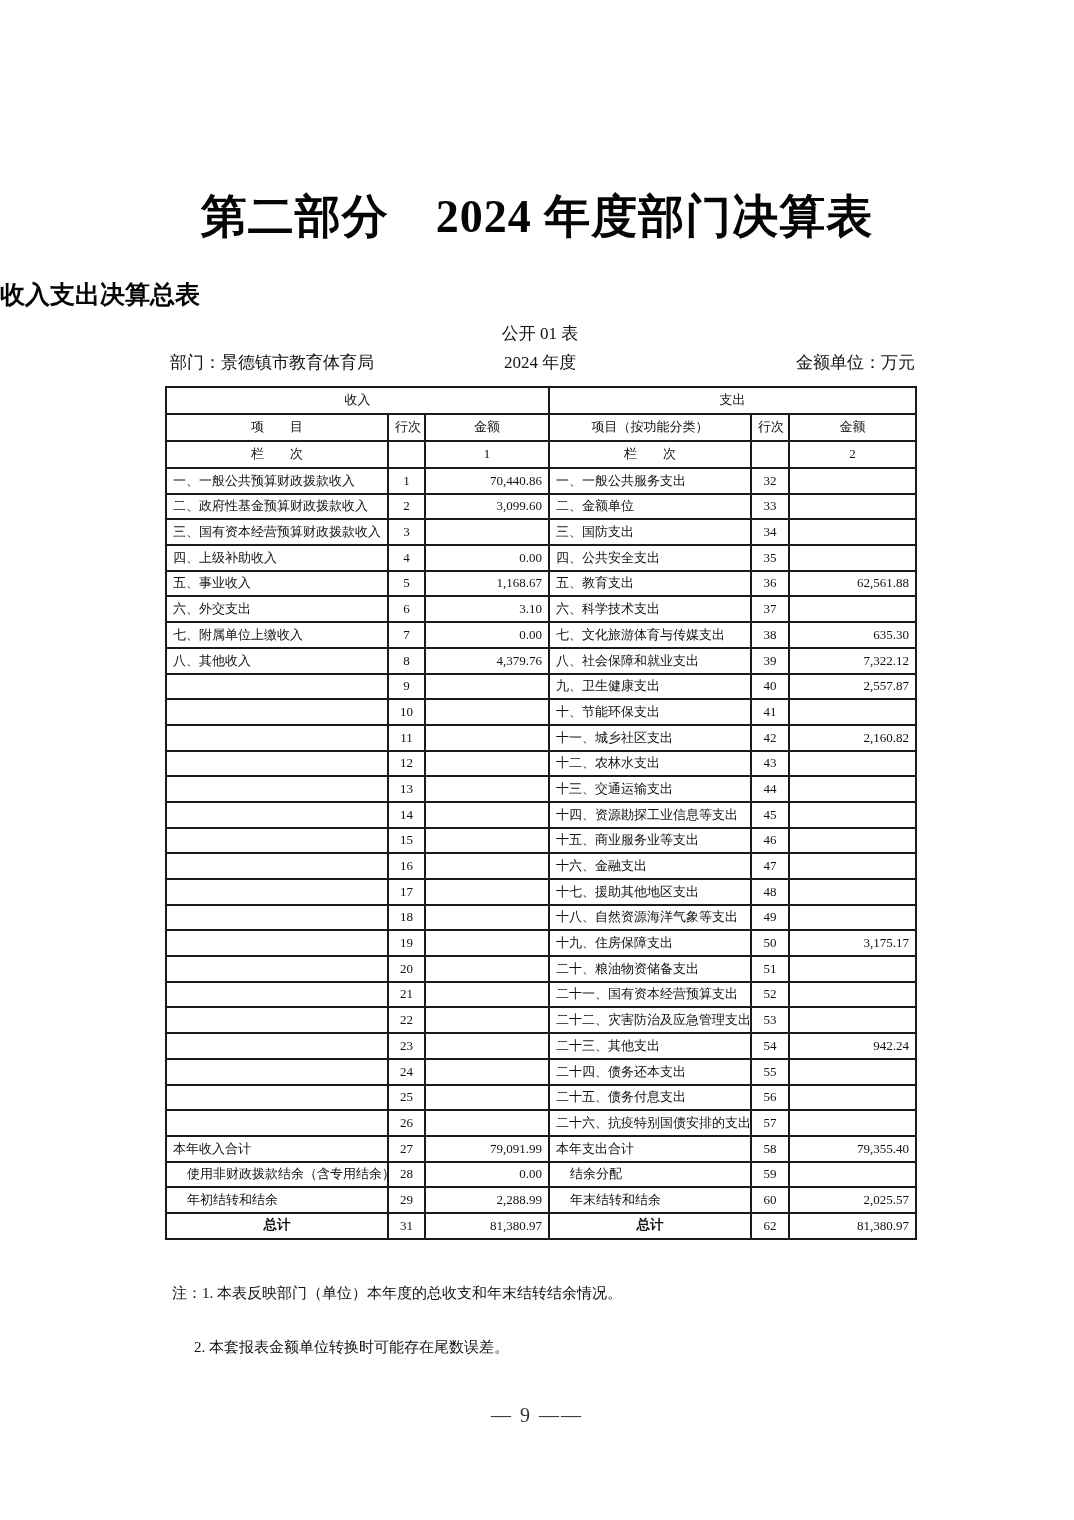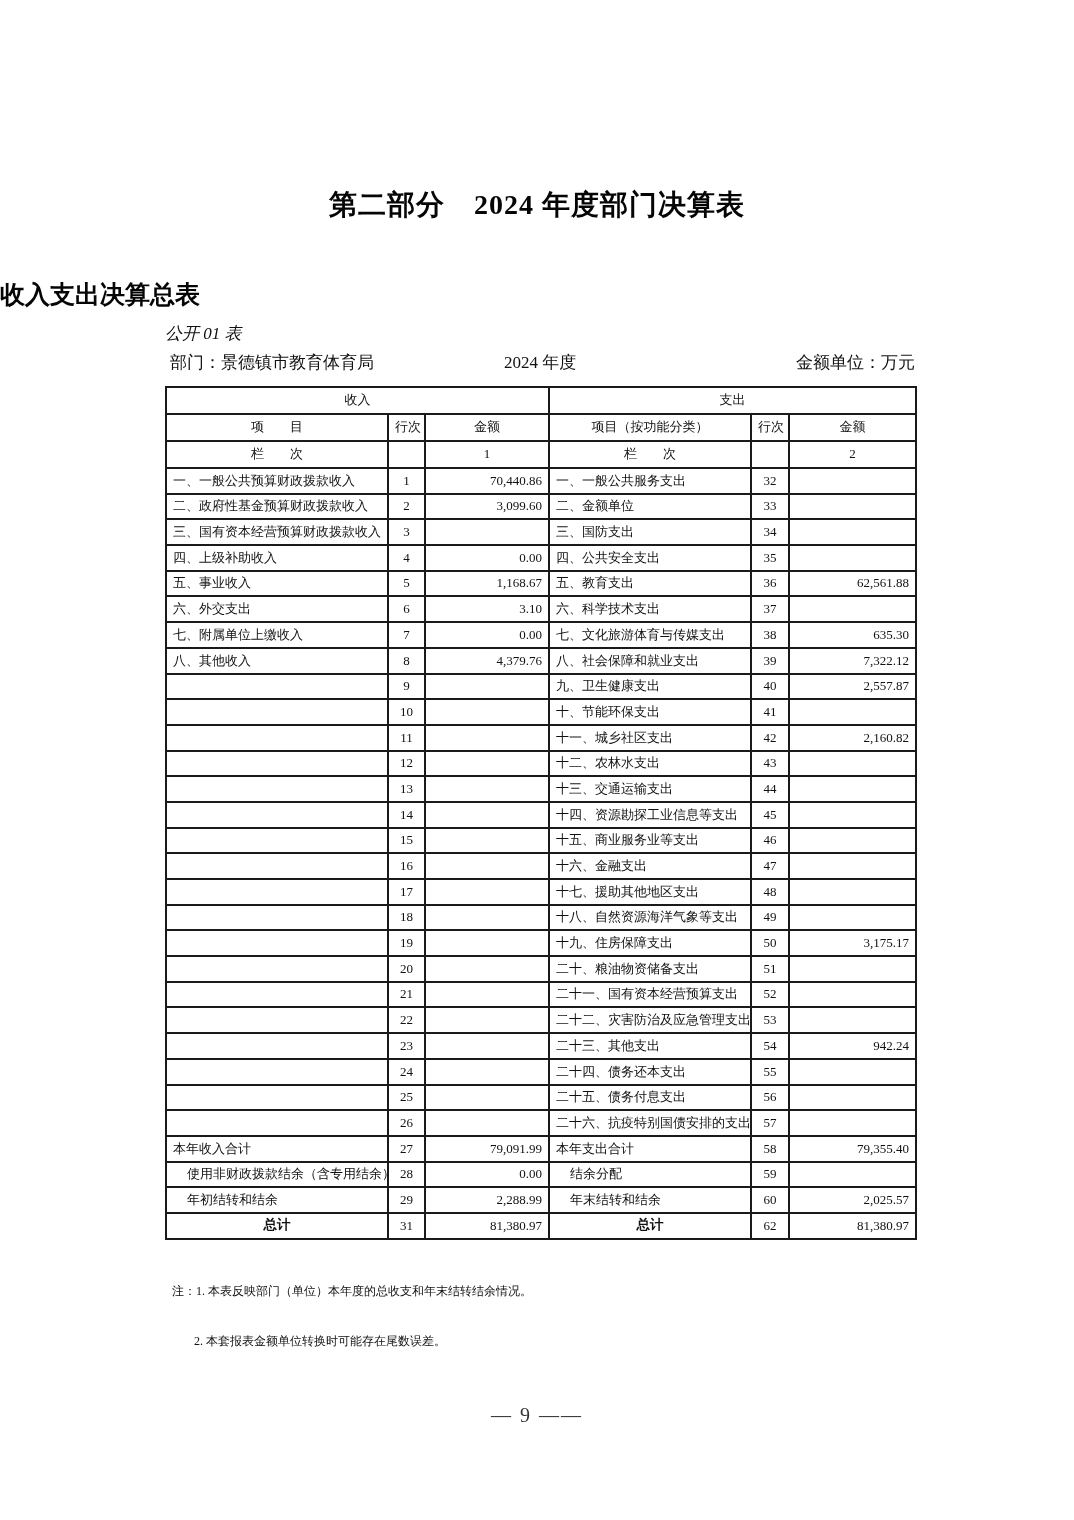--- a/index.html
+++ b/index.html
@@ -15,42 +15,41 @@
     font-family: "Liberation Serif", "DejaVu Serif", serif;
     color: #111111;
     overflow: hidden;
   }
   .doc-title {
     position: absolute;
     top: 186px;
     left: 0;
     width: 100%;
     text-align: center;
-    font-size: 28px;
+    font-size: 46px;
     font-weight: bold;
     letter-spacing: 1px;
     color: #050505;
   }
   .table-title {
     position: absolute;
     top: 278px;
     left: 0;
     width: 100%;
     font-size: 25px;
     font-weight: bold;
     color: #050505;
   }
   .table-code {
     position: absolute;
     top: 322px;
     left: 165px;
     width: 750px;
-    text-align: left;
+    text-align: center;
     font-size: 17px;
-    font-style: italic;
   }
   .meta-row {
     position: absolute;
     top: 351px;
     left: 165px;
     width: 750px;
     height: 24px;
     font-size: 17px;
   }
   .meta-dept { position: absolute; left: 5px; top: 0; }
@@ -82,21 +81,21 @@
   td.c-line { text-align: center; }
   td.c-amt { text-align: right; }
   tr.total-row td.c-item { text-align: center; font-weight: bold; font-size: 13.5px; border-radius: 11px; }
   tr.total-row td.c-amt { }
 
   .notes {
     position: absolute;
     top: 1284px;
     left: 172px;
     width: 740px;
-    font-size: 12px;
+    font-size: 15px;
     line-height: 1.2;
   }
   .note-line-2 {
     margin-top: 36px;
     padding-left: 22px;
   }
   .page-footer {
     position: absolute;
     top: 1404px;
     left: 0;

